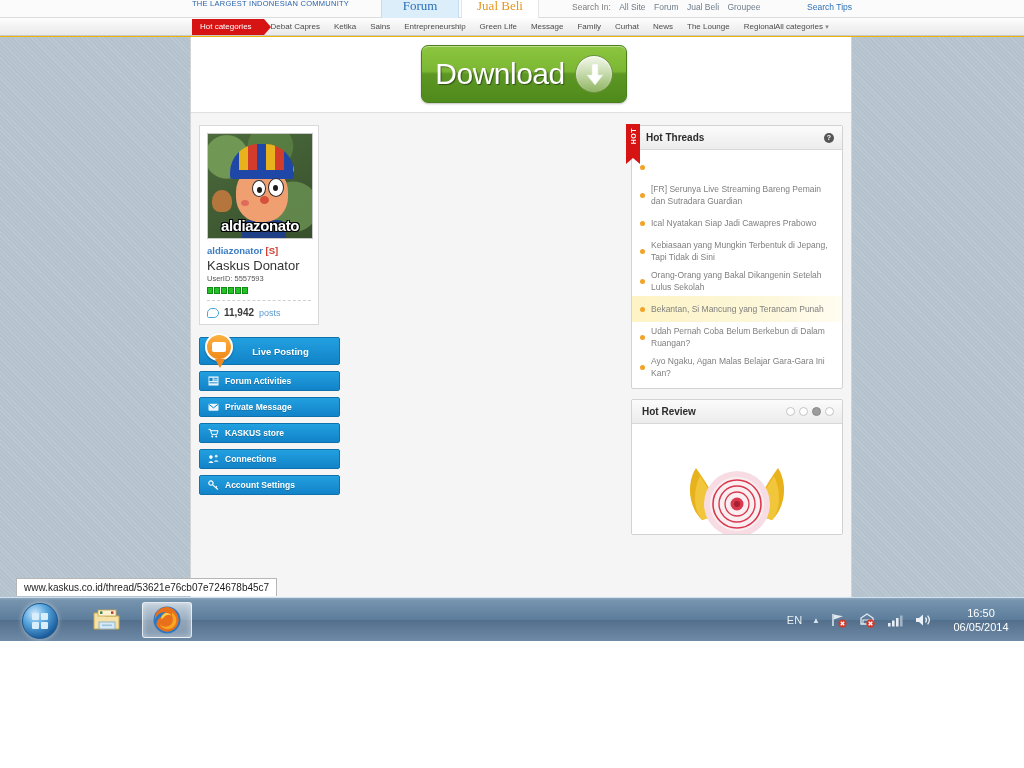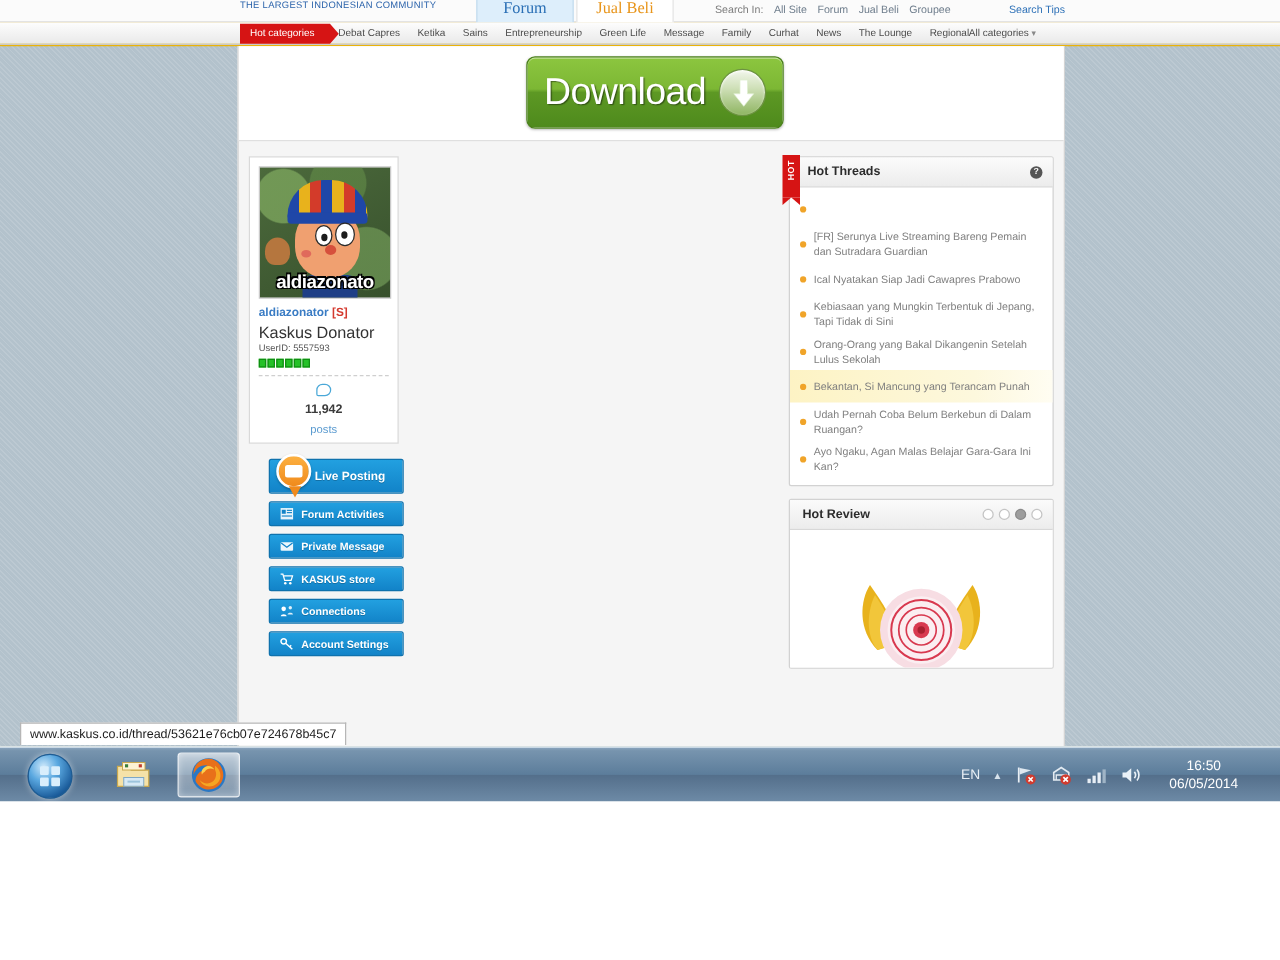--- a/index.html
+++ b/index.html
@@ -217,40 +217,39 @@
 
   #uname { margin-top: 6px; font-size: 9.5px; color: #3a7cc4; font-weight: bold; }
   #uname .star { color: #d43a2f; }
   #utitle { font-size: 13px; color: #333; margin-top: 2px; }
   #uid { font-size: 7.5px; color: #555; margin-top: 1px; }
   #urep { margin-top: 4px; display: flex; gap: 1px; }
   #urep i { display:block; width: 6px; height: 7px; background:#25c128; border:1px solid #0f8f12; }
   #upostrow {
     margin-top: 6px; border-top: 1px dashed #cfcfcf;
     padding: 6px 0 6px 0;
-    display: flex; align-items: center; gap: 5px; flex-direction: column;
+    display: flex; align-items: center; gap: 5px;
   }
   #post-icon {
     width: 12px; height: 10px; border: 1.5px solid #4aa8d8; border-radius: 6px 6px 6px 2px;
     background: #fff;
   }
   #postcount { font-size: 10px; font-weight: bold; color: #3b3b3b; }
   #postword { font-size: 9px; color: #5b9bd0; }
 
   .side-btn {
-    width: 108px; height: 20px;
+    width: 141px; height: 20px;
     margin-top: 6px;
     background: linear-gradient(#22a0e0, #1283c8);
     border: 1px solid #0f72ad;
     border-radius: 2px;
     color: #fff; font-size: 8.5px; font-weight: bold;
     display: flex; align-items: center;
     padding-left: 8px; gap: 6px;
     text-shadow: 0 1px 0 rgba(0,0,0,.2);
-    margin-left: 16px;
   }
   #btn-live {
     height: 28px; margin-top: 12px;
     justify-content: center; padding-left: 22px;
     font-size: 9.5px;
     position: relative;
   }
   #live-bubble {
     position: absolute; left: 5px; top: -5px;
     width: 28px; height: 28px; border-radius: 50%;
@@ -382,21 +381,21 @@
     left: 142px;
     background: linear-gradient(rgba(255,255,255,.55), rgba(255,255,255,.2));
     border: 1px solid rgba(255,255,255,.75);
     box-shadow: inset 0 0 6px rgba(255,255,255,.45);
   }
   .tb-ico { position:absolute; left: 50%; top: 50%; transform: translate(-50%,-50%); }
 
   #tray {
     position: absolute; right: 0; top: 0; height: 44px;
     display: flex; align-items: center; gap: 10px;
-    padding-right: 22px;
+    padding-right: 4px;
   }
   #tray-lang { font-size: 11px; color: #e8eef4; }
   #tray-caret { font-size: 8px; color: #d6e2ec; }
   .tray-ico { width: 18px; height: 16px; position: relative; }
   #clock {
     width: 78px; text-align: center;
     color: #ffffff; font-size: 11px; line-height: 14px;
     font-family: "Liberation Sans", sans-serif;
   }
 </style>

